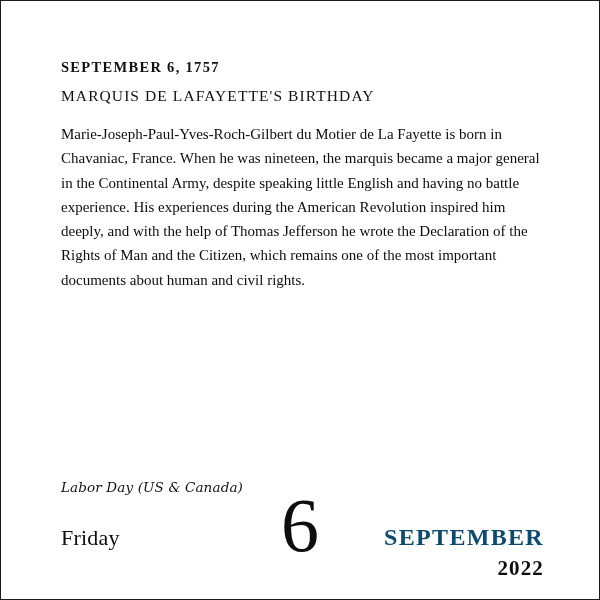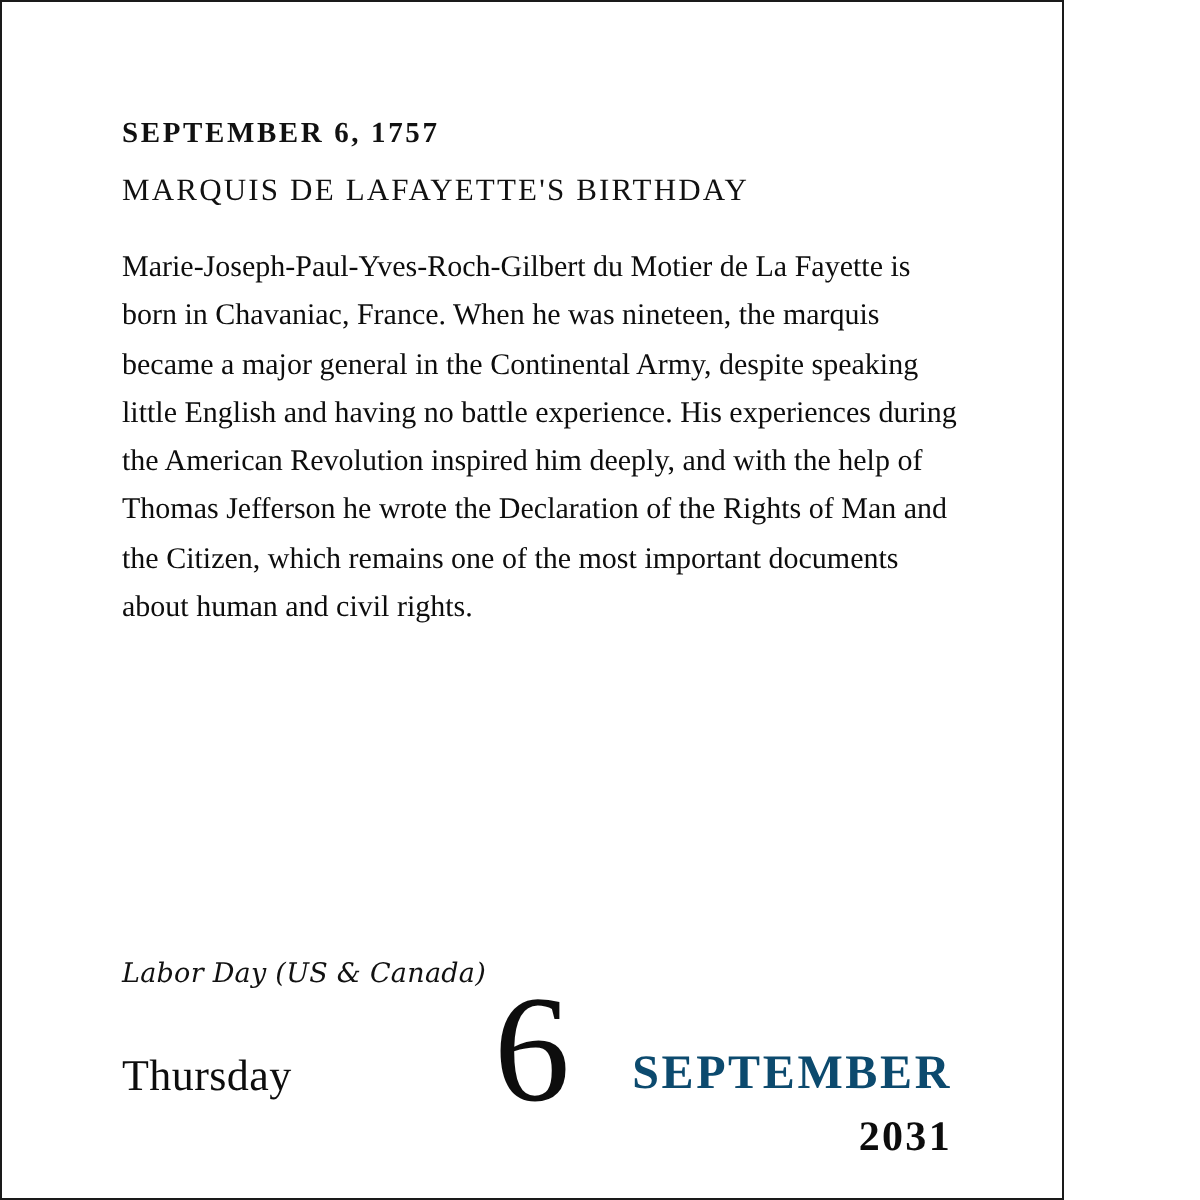--- a/index.html
+++ b/index.html
@@ -10,21 +10,21 @@
   body {
     width: 600px;
     height: 600px;
     font-family: "Liberation Serif", serif;
     color: #111111;
     overflow: hidden;
   }
   .page {
     position: relative;
     box-sizing: border-box;
-    width: 532px;
+    width: 600px;
     height: 600px;
     background: #ffffff;
     border: 1px solid #1a1a1a;
   }
   .content {
     position: absolute;
     left: 60px;
     top: 58px;
     right: 52px;
   }
@@ -121,19 +121,19 @@
 <div class="page">
 
   <div class="content">
     <div class="date-line">September 6, 1757</div>
     <div class="headline">Marquis de Lafayette's Birthday</div>
     <div class="body-text">Marie-Joseph-Paul-Yves-Roch-Gilbert du Motier de La Fayette is born in Chavaniac, France. When he was nineteen, the marquis became a major general in the Continental Army, despite speaking little English and having no battle experience. His experiences during the American Revolution inspired him deeply, and with the help of Thomas Jefferson he wrote the Declaration of the Rights of Man and the Citizen, which remains one of the most important documents about human and civil rights.</div>
   </div>
 
   <div class="footer">
     <div class="note">Labor Day (US &amp; Canada)</div>
-    <div class="weekday">Thursday</div>
+    <div class="weekday">Friday</div>
     <div class="big-day">6</div>
     <div class="month">September</div>
-    <div class="year">2031</div>
+    <div class="year">2022</div>
   </div>
 
 </div>
 
 </body></html>

